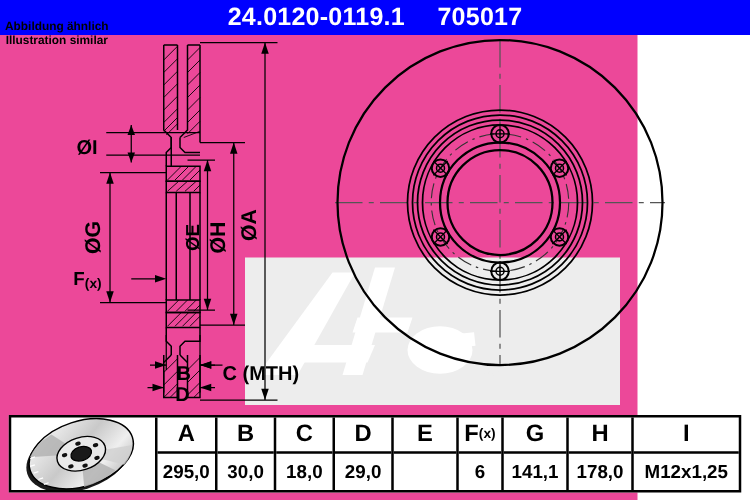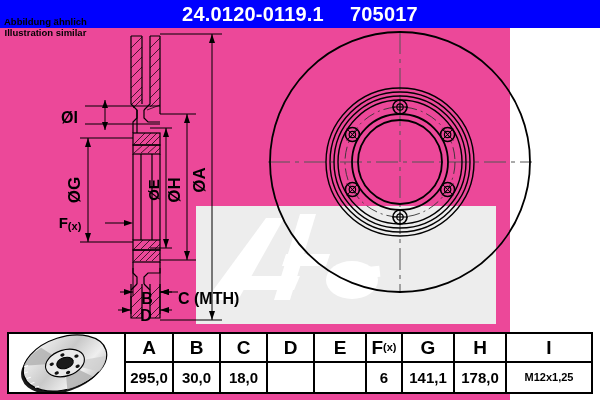--- a/index.html
+++ b/index.html
@@ -97,21 +97,21 @@
     font-size: 19px;
   }
   .tbl-col .th .sub {
     font-size: 11px;
     vertical-align: baseline;
   }
   .tbl-col .td {
     height: 29px;
     font-size: 15px;
   }
-  .tbl-col .td.small { font-size: 11px; }
+  .tbl-col .td.small { font-size: 15px; }
 
   
   .c-a { width: 48px; }
   .c-b { width: 47px; }
   .c-c { width: 47px; }
   .c-d { width: 47px; }
   .c-e { width: 52px; }
   .c-f { width: 36px; }
   .c-g { width: 52px; }
   .c-h { width: 52px; }
@@ -437,20 +437,21 @@
       <div class="tbl-col c-b">
         <div class="th">B</div>
         <div class="td">30,0</div>
       </div>
       <div class="tbl-col c-c">
         <div class="th">C</div>
         <div class="td">18,0</div>
       </div>
       <div class="tbl-col c-d">
         <div class="th">D</div>
+        <div class="td">29,0</div>
       </div>
       <div class="tbl-col c-e">
         <div class="th">E</div>
       </div>
       <div class="tbl-col c-f">
         <div class="th">
             <span>F</span>
             <span class="sub">(x)</span>
           </div>
         <div class="td">6</div>

